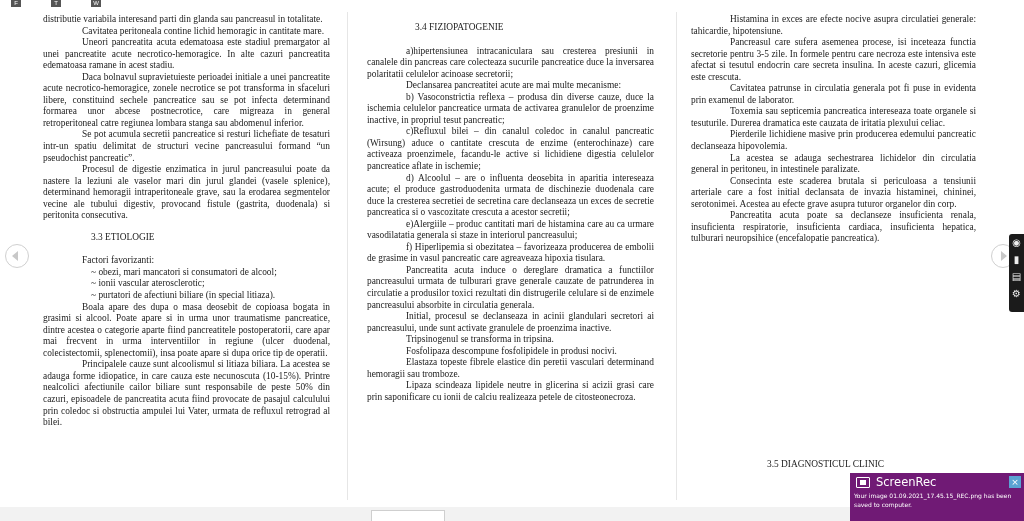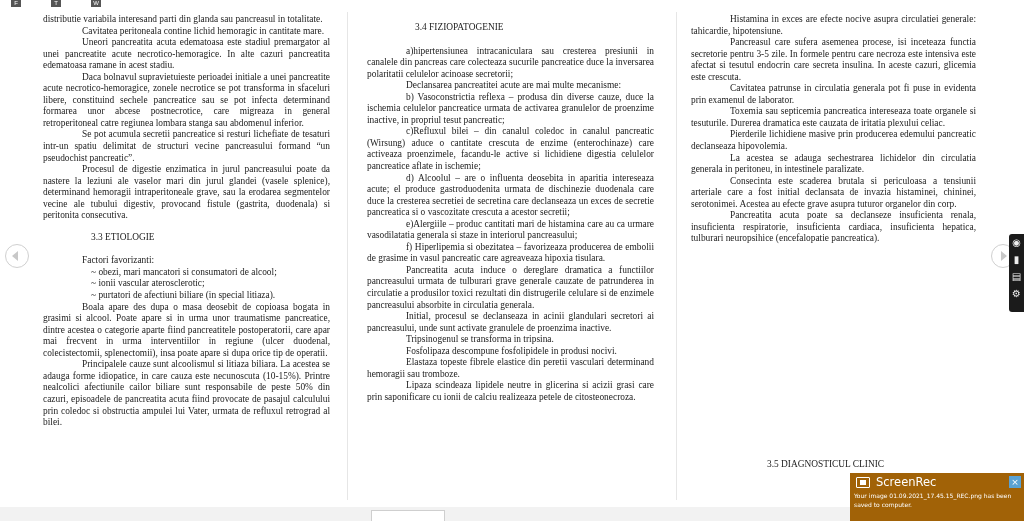--- a/index.html
+++ b/index.html
@@ -27,21 +27,21 @@
   .bottombar { position:absolute; left:0; top:507px; width:1024px; height:14px; background:#f2f2f2; }
   .pageinput { position:absolute; left:371px; top:510px; width:68px; height:10px; border:1px solid #cfcfcf; background:#fff; }
   .navbtn { position:absolute; width:22px; height:22px; border:1.5px solid #d0d0d0; border-radius:50%; background:#fff; }
   .navbtn .tri { position:absolute; top:6px; width:0; height:0; border-top:5px solid transparent; border-bottom:5px solid transparent; }
   .prev { left:5px; top:244px; }
   .prev .tri { left:6px; border-right:6px solid #c8c8c8; }
   .next { left:991px; top:244px; }
   .next .tri { left:9px; border-left:6px solid #c8c8c8; }
   .recbar { position:absolute; left:1009px; top:234px; width:15px; height:78px; background:#1b1b1b; border-radius:3px 0 0 3px; }
   .recbar .ic { display:block; width:15px; height:17px; color:#eee; font-family:"DejaVu Sans", sans-serif; font-size:10px; line-height:17px; text-align:center; }
-  .toast { position:absolute; left:850px; top:473px; width:174px; height:48px; background:#a16207; color:#fff; font-family:"DejaVu Sans", sans-serif; }
+  .toast { position:absolute; left:850px; top:473px; width:174px; height:48px; background:#701a75; color:#fff; font-family:"DejaVu Sans", sans-serif; }
   .toast .monitor { position:absolute; left:6px; top:4px; width:12px; height:9px; border:1.5px solid #fff; border-radius:1px; }
   .toast .monitor:after { content:""; position:absolute; left:3px; top:2px; width:6px; height:5px; background:#fff; }
   .toast .title { position:absolute; left:26px; top:2px; font-size:11.5px; }
   .toast .close { position:absolute; right:3px; top:3px; width:12px; height:12px; background:#5aa2d3; font-size:9px; line-height:12px; text-align:center; }
   .toast .msg { position:absolute; left:4px; top:18px; width:166px; font-size:6px; line-height:9px; }
   .toast .btns { position:absolute; left:4px; top:43px; width:166px; height:6px; }
 </style>
 </head>
 <body>
 
@@ -86,21 +86,21 @@
   <p class="ind"><span class="u">Elastaza</span><span> topeste fibrele elastice din peretii vasculari determinand hemoragii sau tromboze.</span></p>
   <p class="ind"><span class="u">Lipaza</span><span> scindeaza lipidele neutre in glicerina si acizii grasi care prin saponificare cu ionii de calciu realizeaza petele de citosteonecroza.</span></p>
 </div>
 
 <div class="page col3">
   <p class="ind"><span class="u">Histamina </span><span>in exces are efecte nocive asupra circulatiei generale: tahicardie, hipotensiune.</span></p>
   <p class="ind"><span class="u">Pancreasul</span><span> care sufera asemenea procese, isi inceteaza functia secretorie pentru 3-5 zile. In formele pentru care necroza este intensiva este afectat si tesutul endocrin care secreta insulina. In aceste cazuri, glicemia este crescuta.</span></p>
   <p class="ind"><span class="u">Cavitatea</span><span> patrunse in circulatia generala pot fi puse in evidenta prin examenul de laborator.</span></p>
   <p class="ind">Toxemia sau septicemia pancreatica intereseaza toate organele si tesuturile. Durerea dramatica este cauzata de iritatia plexului celiac.</p>
   <p class="ind">Pierderile lichidiene masive prin producerea edemului pancreatic declanseaza hipovolemia.</p>
-  <p class="ind">La acestea se adauga sechestrarea lichidelor din circulatia generala in peritoneu, in intestinele paralizate.</p>
+  <p class="ind">La acestea se adauga sechestrarea lichidelor din circulatia general in peritoneu, in intestinele paralizate.</p>
   <p class="ind">Consecinta este scaderea brutala si periculoasa a tensiunii arteriale care a fost initial declansata de invazia histaminei, chininei, serotonimei. Acestea au efecte grave asupra tuturor organelor din corp.</p>
   <p class="ind">Pancreatita acuta poate sa declanseze insuficienta renala, insuficienta respiratorie, insuficienta cardiaca, insuficienta hepatica, tulburari neuropsihice (encefalopatie pancreatica).</p>
   <p style="position:absolute; top:445px; left:76px">3.5 DIAGNOSTICUL CLINIC</p>
 </div>
 
 <div class="navbtn prev">
     <span class="tri"></span>
   </div>
 <div class="navbtn next">
     <span class="tri"></span>

